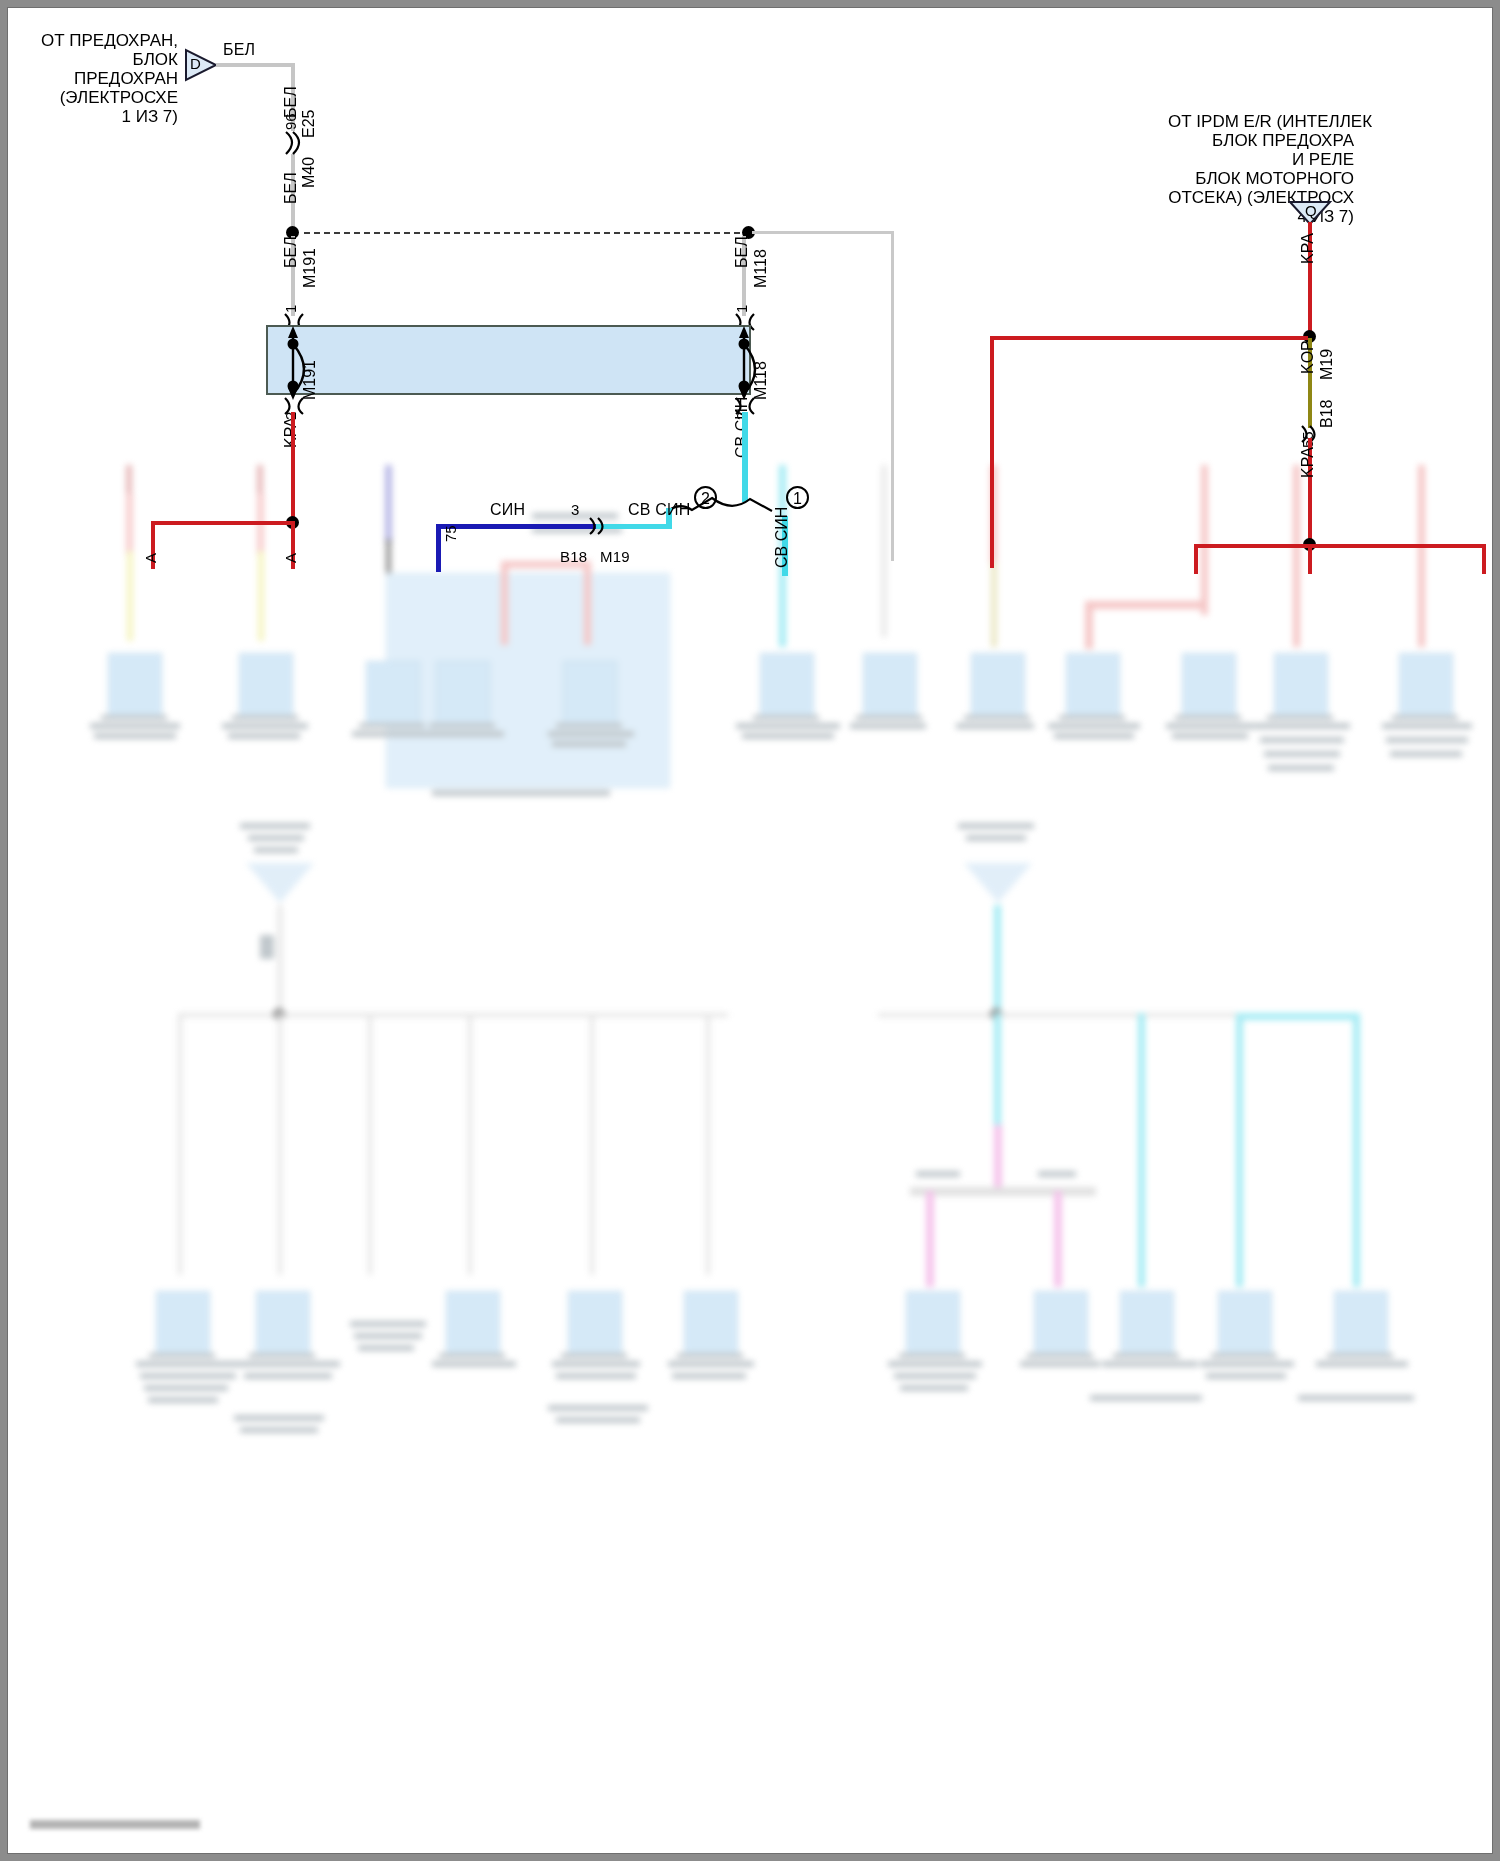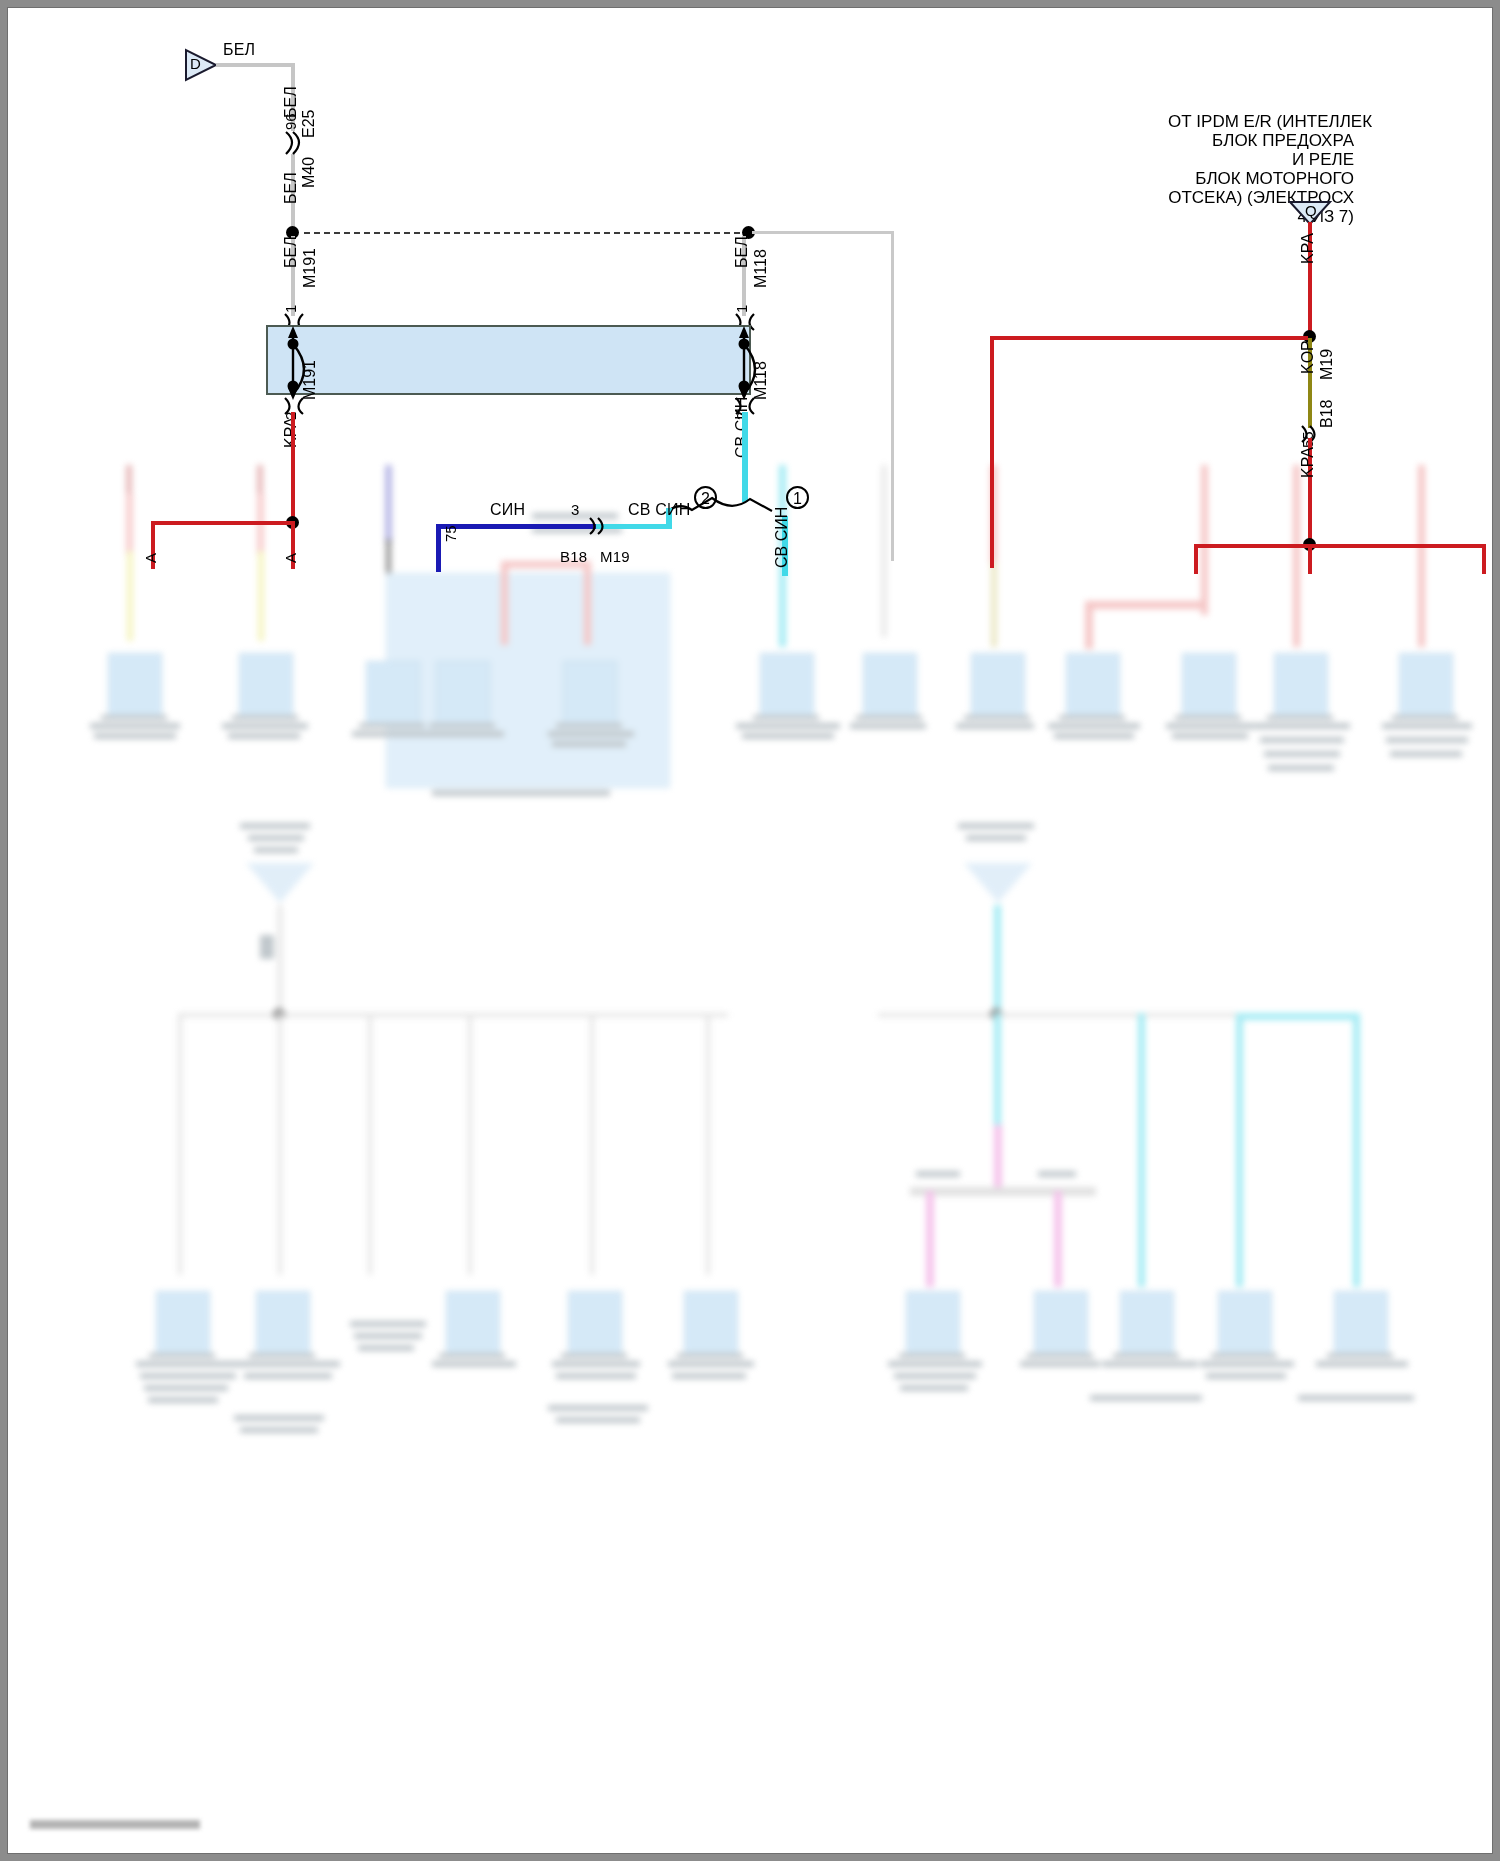--- a/index.html
+++ b/index.html
@@ -238,20 +238,25 @@
       <div class="bz txtblob" style="left:1192px;top:896px;width:94px;"></div>
       <div class="bz txtblob" style="left:1198px;top:908px;width:80px;"></div>
 
       <div class="bz conn" style="left:1326px;top:826px;"></div>
       <div class="bz connfoot" style="left:1319px;top:888px;"></div>
       <div class="bz txtblob" style="left:1308px;top:896px;width:92px;"></div>
       <div class="bz txtblob" style="left:1290px;top:930px;width:116px;"></div>
     </div>
     <div class="wm"></div>
 
+    <div class="blk" style="left:20px;top:23px;width:150px;">ОТ ПРЕДОХРАН,
+БЛОК
+ПРЕДОХРАН
+(ЭЛЕКТРОСХЕ
+1 ИЗ 7)</div>
 
     <svg class="ov">
       <polygon points="178,42 178,72 208,57" fill="#dce9f6" stroke="#1a1a2e" stroke-width="2"></polygon>
     </svg>
     <div class="lbl" style="left:182px;top:47px;font-size:15px;">D</div>
 
     <div class="lbl" style="left:215px;top:33px;">БЕЛ</div>
 
     <div class="wire w-h white" style="left:208px;top:55px;width:78px;height:4px;"></div>
     <div class="wire w-v white" style="left:283px;top:55px;width:4px;height:68px;"></div>

